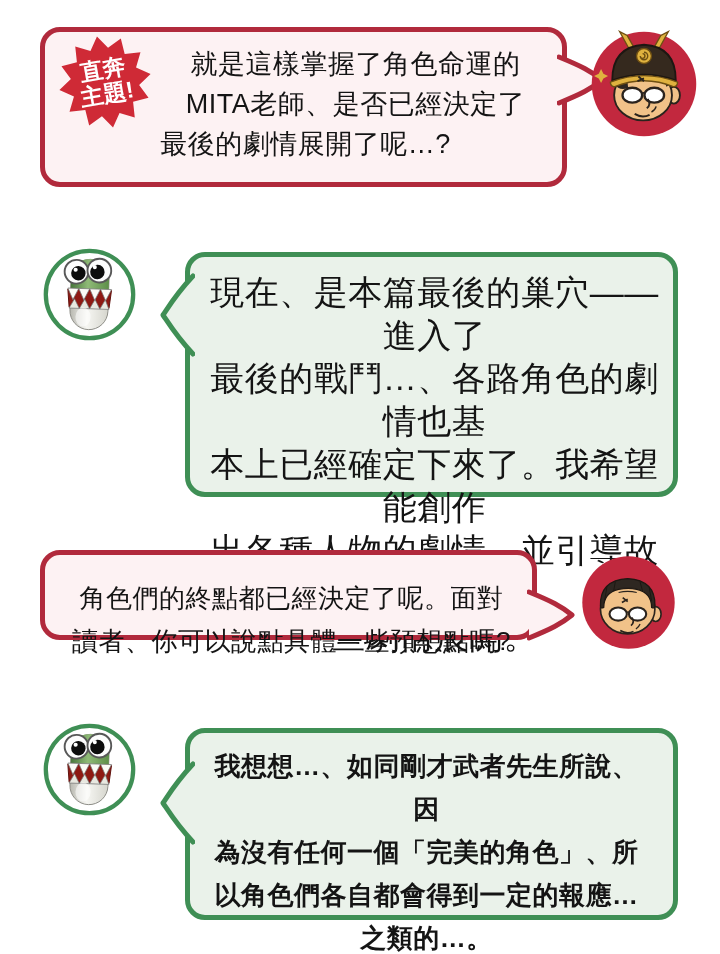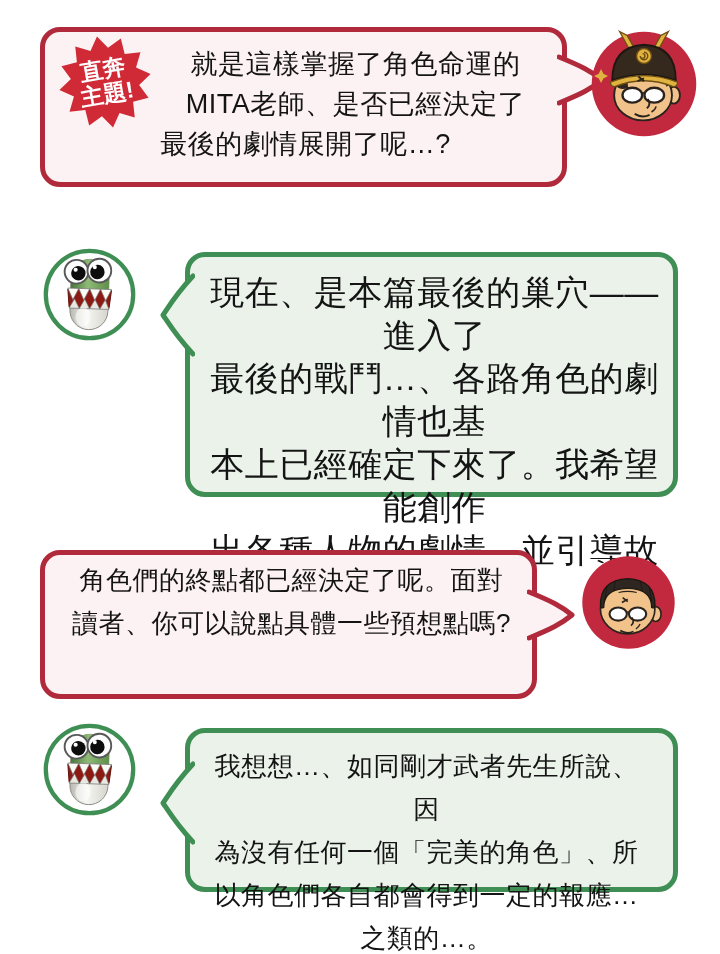--- a/index.html
+++ b/index.html
@@ -7,22 +7,22 @@
     position:relative; width:720px; height:954px; background:#ffffff;
     font-family:"Liberation Sans", sans-serif; color:var(--text,#141414);
     overflow:hidden;
   }
   .bubble { position:absolute; box-sizing:border-box; border-radius:20px; }
   .bubble.red   { background:var(--red_fill);   border:5px solid var(--red_border); }
   .bubble.green { background:var(--green_fill); border:5px solid var(--green_border); }
 
   .b1 { left:40px;  top:27px;  width:527px; height:160px; padding:12px 16px 0 20px; }
   .b2 { left:185px; top:252px; width:493px; height:245px; padding:14px 14px 0 20px; }
-  .b3 { left:40px;  top:550px; width:497px; height:149px; padding:4px 12px 0 18px; }
-  .b4 { left:185px; top:728px; width:493px; height:164px; padding:12px 30px 0 20px; }
+  .b3 { left:40px;  top:550px; width:497px; height:90px; padding:22px 12px 0 18px; }
+  .b4 { left:185px; top:728px; width:493px; height:192px; padding:12px 30px 0 20px;font-weight:bold; }
 
   .btext { white-space:pre-line; letter-spacing:0.5px;text-align:center; }
   .b1 .btext { font-size:27px; line-height:40px; }
   .b2 .btext { font-size:34px; line-height:43px; }
   .b3 .btext { font-size:26px; line-height:43px; }
   .b4 .btext { font-size:26px; line-height:43px; }
 
   .tail { position:absolute; }
   .b1 .tail { right:-43px; top:22px; }
   .b3 .tail { right:-43px; top:34px; }

